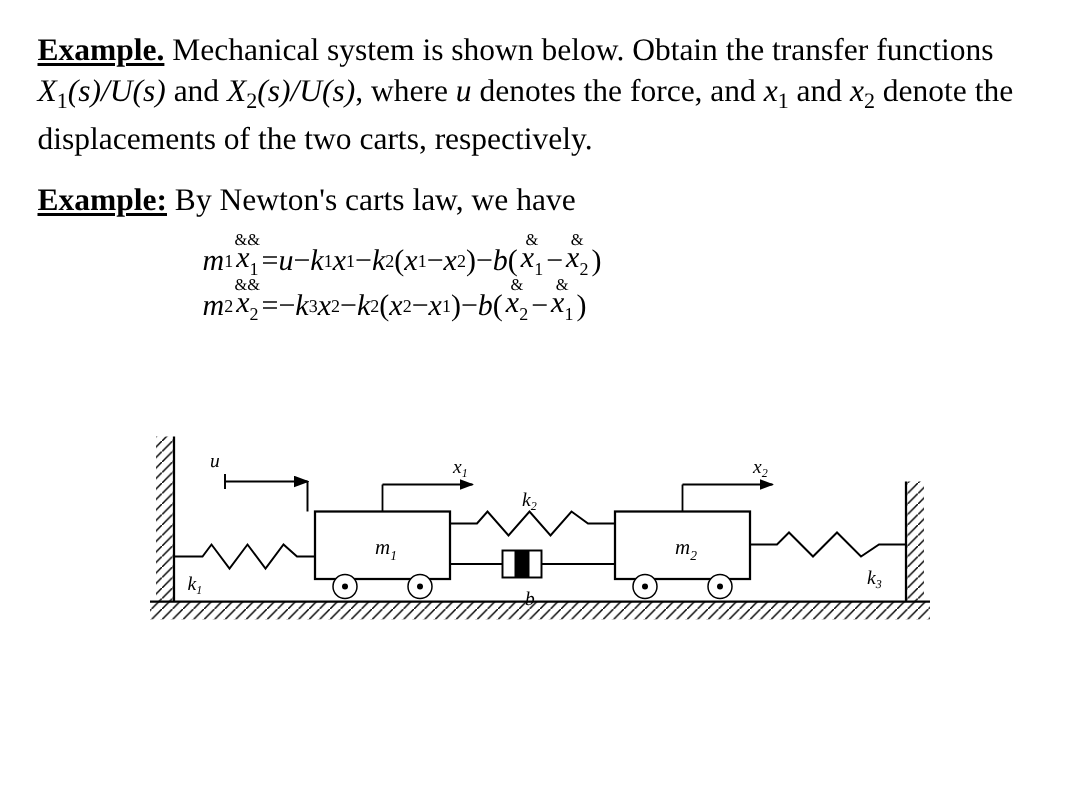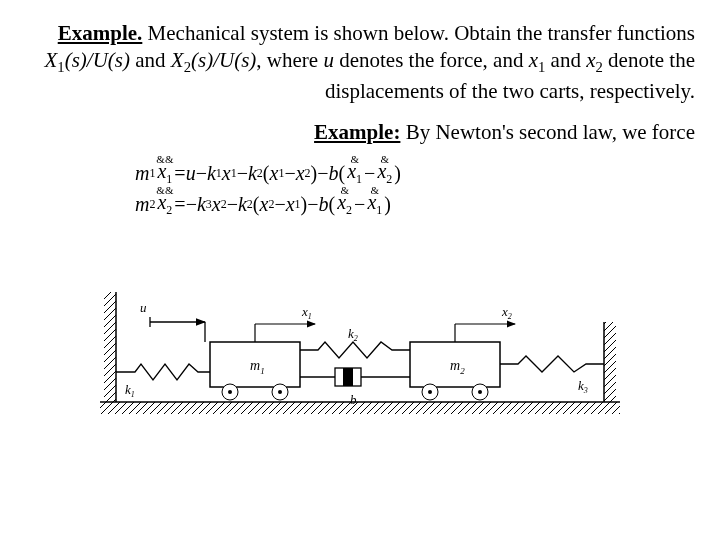--- a/index.html
+++ b/index.html
@@ -6,42 +6,42 @@
     margin: 0;
     padding: 20px 25px;
     font-family: "Times New Roman", Times, serif;
     font-size: 21px;
     color: #000;
     background: #fff;
     width: 720px;
     height: 540px;
     box-sizing: border-box;
   }
-  .para { line-height: 1.3; margin-bottom: 14px; text-align: right; }
+  .para { line-height: 1.3; margin-bottom: 14px; }
   .bold-u { font-weight: bold; text-decoration: underline; }
   .ital { font-style: italic; }
   sub { font-size: 0.7em; vertical-align: sub; }
   .eqns { padding-left: 110px; margin-top: 6px; margin-bottom: 14px; }
   .eqn-row { display: flex; align-items: center; font-family: "Times New Roman", serif; font-style: italic; font-size: 20px; margin: 4px 0; }
   .eqn-row span.sym { font-style: normal; }
   .xdd { position: relative; display: inline-block; margin: 0 2px; }
   .xdd .bug { position: absolute; top: -7px; left: 50%; transform: translateX(-50%); font-size: 11px; font-style: normal; }
   .xdd .sb { font-size: 0.6em; vertical-align: sub; font-style: normal; }
   .diagram-wrap { width: 560px; margin: 0 auto; }
   svg { display: block; }
 </style>
 </head>
 <body>
 
 <div class="para">
   <span class="bold-u">Example.</span><span> Mechanical system is shown below. Obtain the transfer functions </span><span class="ital">X</span><sub>1</sub><span class="ital">(s)/U(s)</span><span> and </span><span class="ital">X</span><sub>2</sub><span class="ital">(s)/U(s)</span><span>, where </span><span class="ital">u</span><span> denotes the force, and </span><span class="ital">x</span><sub>1</sub><span> and </span><span class="ital">x</span><sub>2</sub><span> denote the displacements of the two carts, respectively.</span>
 </div>
 
 <div class="para">
-  <span class="bold-u">Example:</span><span> By Newton's second law, we force</span>
+  <span class="bold-u">Example:</span><span> By Newton's carts law, we have</span>
 </div>
 
 <div class="eqns">
   <div class="eqn-row">
     <span>m</span>
       <span class="sym" style="font-size:0.6em;vertical-align:sub">1</span>
     <span class="xdd"><span class="bug">&amp;&amp;</span><span>x</span><span class="sb">1</span></span>
     <span class="sym"> = </span>
     <span>u</span>
     <span class="sym"> − </span>

